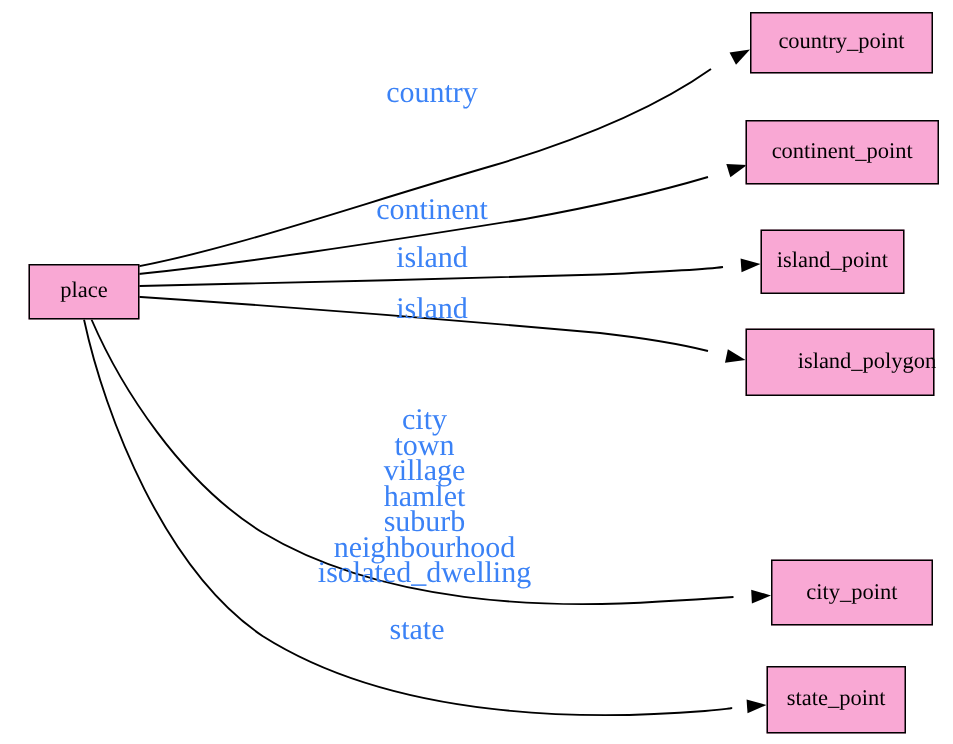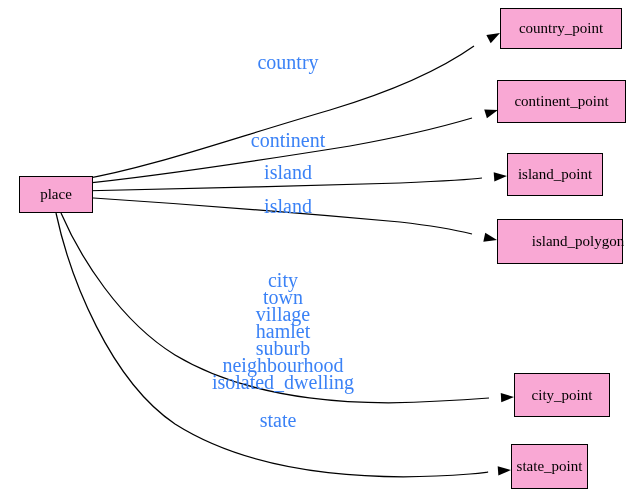--- a/index.html
+++ b/index.html
@@ -64,24 +64,24 @@
       </div>
       <div class="node-box" style="left: 497px; top: 80px; width: 129px; height: 43px;">
         <span>continent_point</span>
       </div>
       <div class="node-box" style="left: 507px; top: 153px; width: 96px; height: 43px;">
         <span>island_point</span>
       </div>
       <div class="node-box" style="left: 497px; top: 219px; width: 126px; height: 45px; padding-left: 36px;">
         <span>island_polygon</span>
       </div>
-      <div class="node-box" style="left: 514px; top: 373px; width: 96px; height: 44px;">
+      <div class="node-box" style="left: 514px; top: 373px; width: 108px; height: 44px;">
         <span>city_point</span>
       </div>
-      <div class="node-box" style="left: 511px; top: 444px; width: 77px; height: 45px;">
+      <div class="node-box" style="left: 511px; top: 444px; width: 93px; height: 45px;">
         <span>state_point</span>
       </div>
     </div>
   <div id="labels">
       <div class="edge-label" style="left: 288px; top: 54px;">country</div>
       <div class="edge-label" style="left: 288px; top: 132px;">continent</div>
       <div class="edge-label" style="left: 288px; top: 164px;">island</div>
       <div class="edge-label" style="left: 288px; top: 198px;">island</div>
       <div class="edge-label" style="left: 283px; top: 232px; margin-top: 40px;">city
 town

